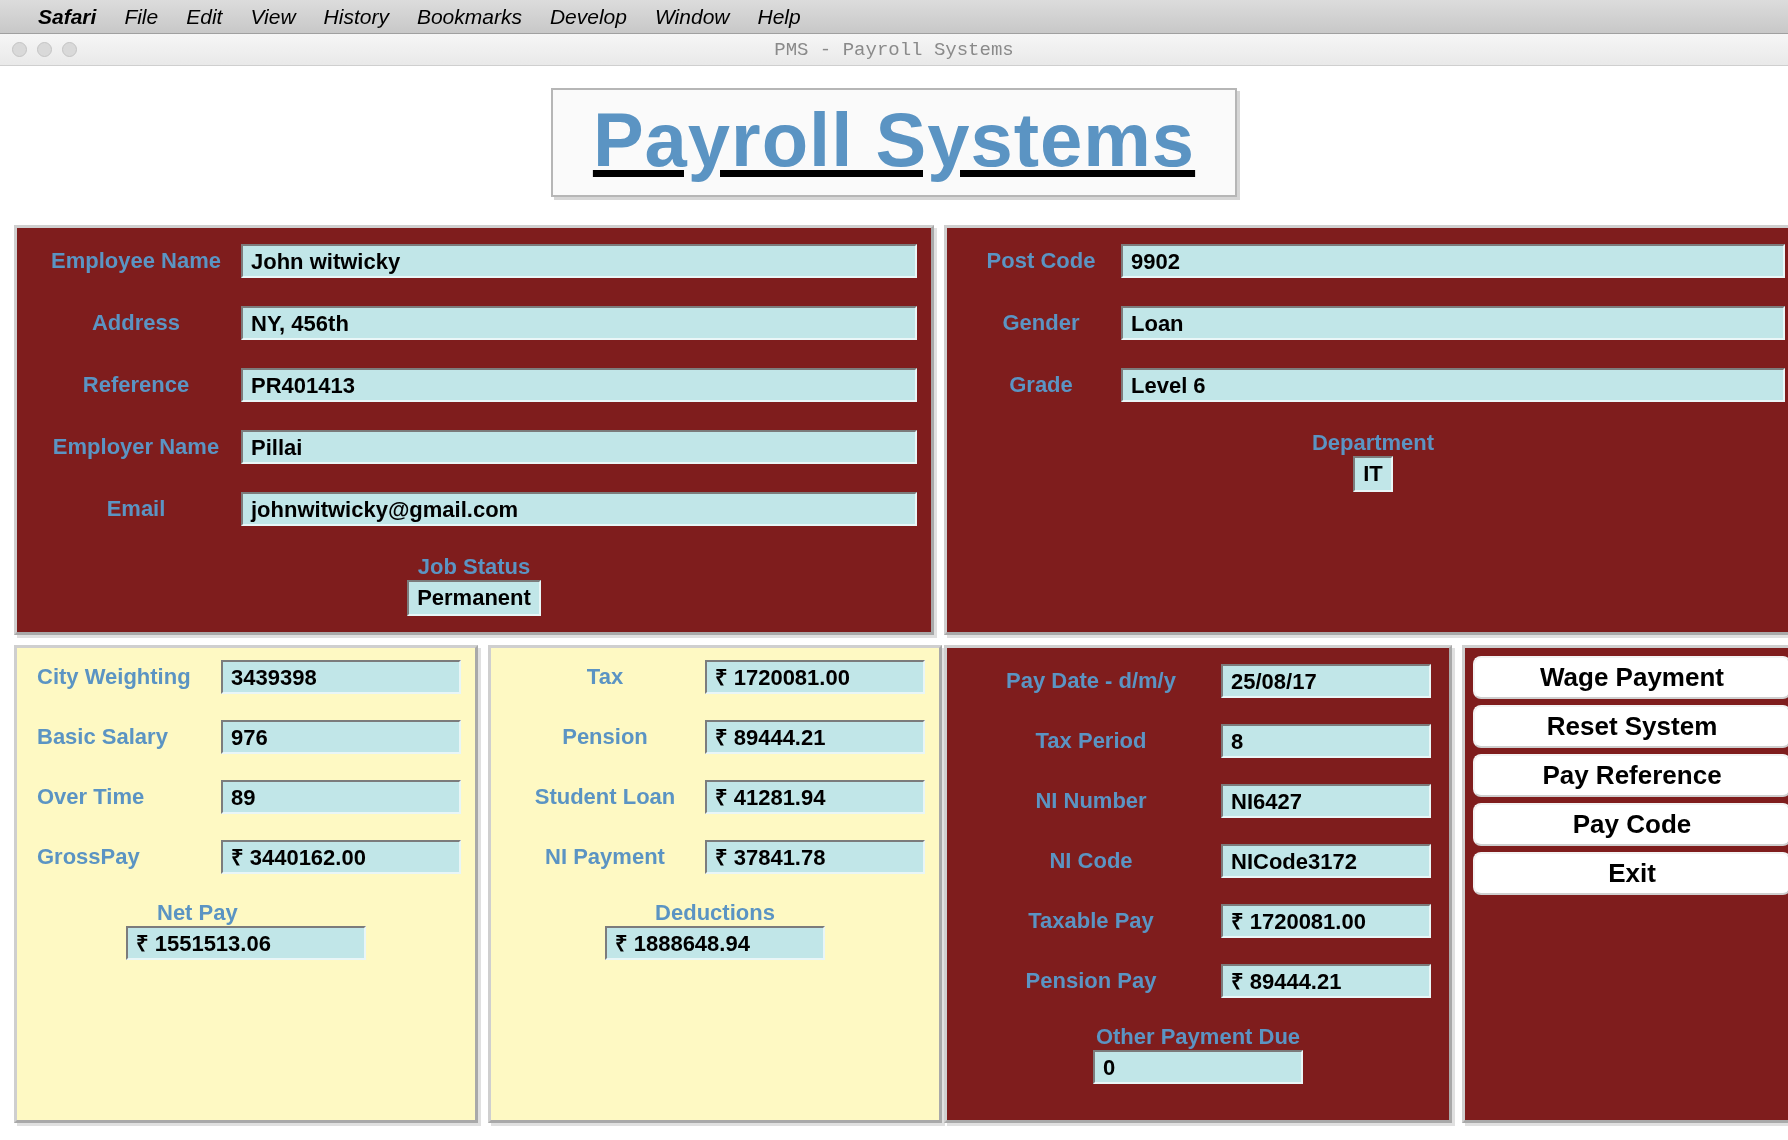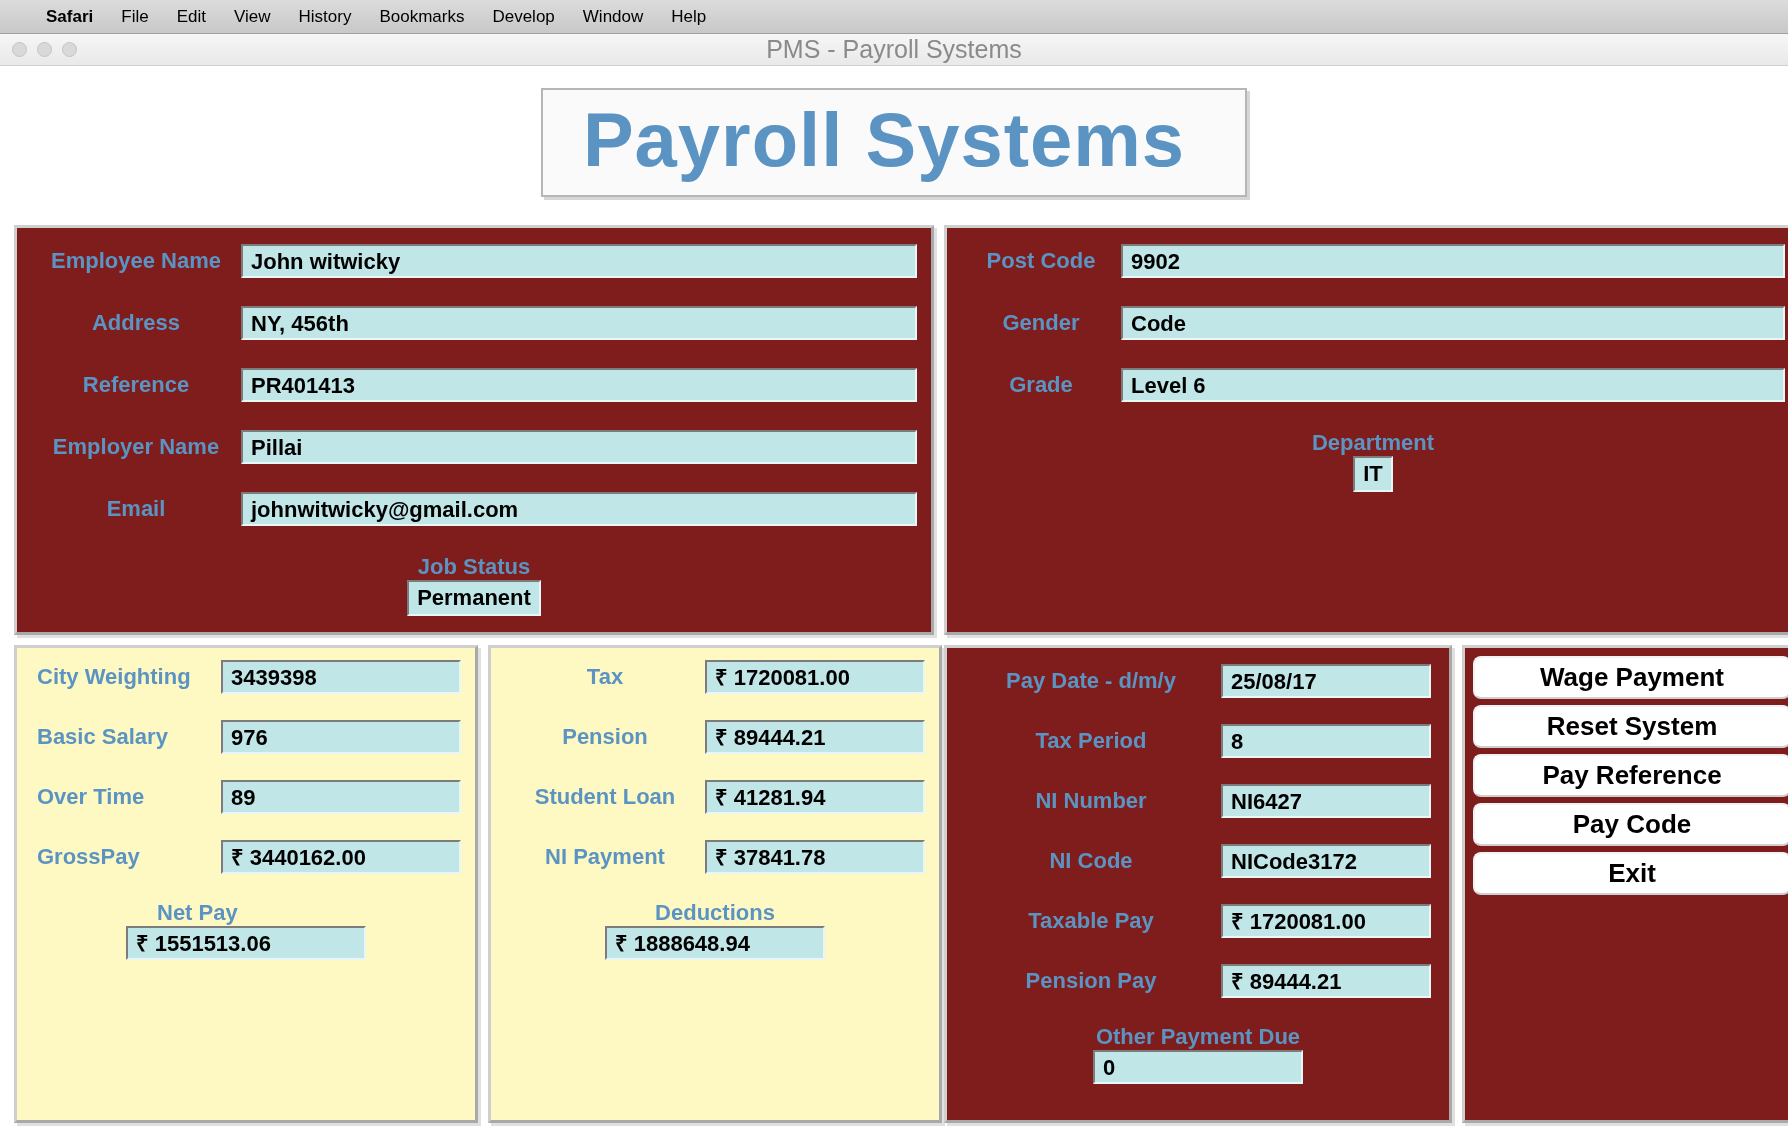--- a/index.html
+++ b/index.html
@@ -10,24 +10,25 @@
       height: 1140px;
       overflow: hidden;
     }
     
     
     .menubar {
       background: linear-gradient(#dcdcdc, #c8c8c8);
       height: 34px;
       display: flex;
       align-items: center;
-      padding: 0 18px;
+      padding: 0 10px;
       gap: 28px;
       border-bottom: 1px solid #a0a0a0;
-      font-size: 17px;
+      font-size: 21px;
+      font-style: italic;
     }
     .menubar .apple-logo { font-size: 22px; }
     .menubar .app-name { font-weight: 700; }
     .menubar span { color: #000; }
     
     
     .titlebar {
       background: linear-gradient(#f6f6f6, #e9e9e9);
       height: 32px;
       display: flex;
@@ -42,41 +43,43 @@
     }
     .traffic-lights .dot {
       width: 15px; height: 15px; border-radius: 50%;
       background: #d9d9d9; border: 1px solid #c4c4c4;
     }
     .titlebar .wtitle {
       position: absolute;
       left: 0; right: 0;
       text-align: center;
       color: #8a8a8a;
-      font-size: 25px;
+      font-size: 19px;
+      font-family: Liberation Mono, monospace;
     }
     
     
     .content {
       padding: 10px 10px 0 10px;
       background: #fff;
     }
     
     
     .banner-wrap {
       display: flex;
       justify-content: center;
       margin-bottom: 28px;
       margin-top: 12px;
     }
     .banner {
       border: 2px solid #b6b6b6;
       background: #fafafa;
-      padding: 6px 60px 12px 40px;
+      padding: 6px 40px 12px 40px;
       box-shadow: 3px 3px 0 #d6d6d6;
+      text-decoration: underline;
     }
     .banner h1 {
       font-size: 76px;
       font-weight: 700;
       color: #5b94c3;
       letter-spacing: 1px;
     }
     
     
     .grid {
@@ -245,21 +248,21 @@
       </div>
     </div>
 
     <div class="panel panel-codes">
       <div class="row">
         <div class="lbl">Post Code</div>
         <div class="fld">9902</div>
       </div>
       <div class="row">
         <div class="lbl">Gender</div>
-        <div class="fld">Code</div>
+        <div class="fld">Loan</div>
       </div>
       <div class="row">
         <div class="lbl">Grade</div>
         <div class="fld">Level 6</div>
       </div>
       <div class="row">
         <div class="lbl">Department</div>
         <div class="fld">IT</div>
       </div>
     </div>

